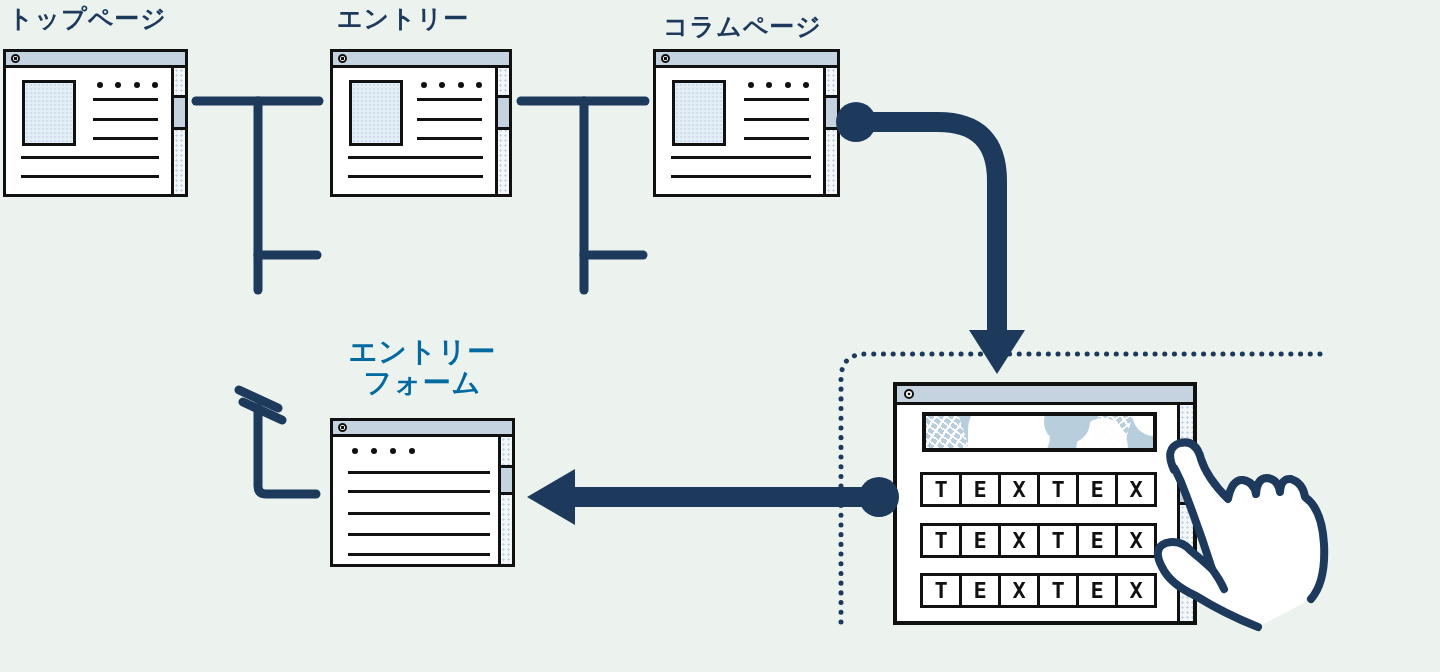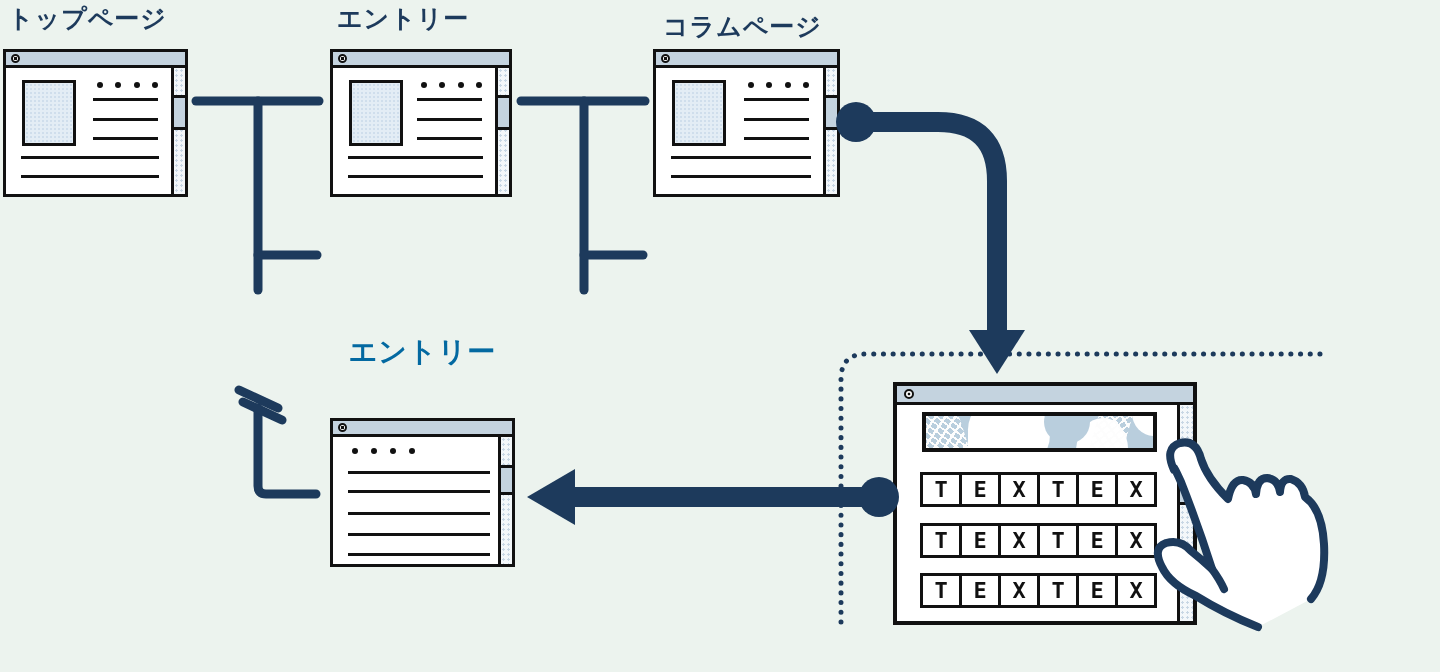--- a/index.html
+++ b/index.html
@@ -84,20 +84,21 @@
 </head>
 <body>
 
 <div class="stage">
 
   <div class="node-label" style="left:8px;top:2px;">トップページ</div>
   <div class="node-label" style="left:337px;top:2px;">エントリー</div>
   <div class="node-label" style="left:663px;top:2px;margin-top:8px;">コラムページ</div>
   <div class="entry-label" style="left:330px;top:336px;width:185px;">
     <div>エントリー</div>
+    <div>フォーム</div>
   </div>
 
   <div class="window" style="left:3px;top:49px;width:185px;height:148px;">
     <div class="titlebar">
         <span class="knob"></span>
       </div>
     <div class="win-body">
       <div class="ph-img" style="left:16px;top:12px;width:54px;height:66px;"></div>
       <span class="dot" style="left:91px;top:14px;"></span>
       <span class="dot" style="left:109px;top:14px;"></span>

